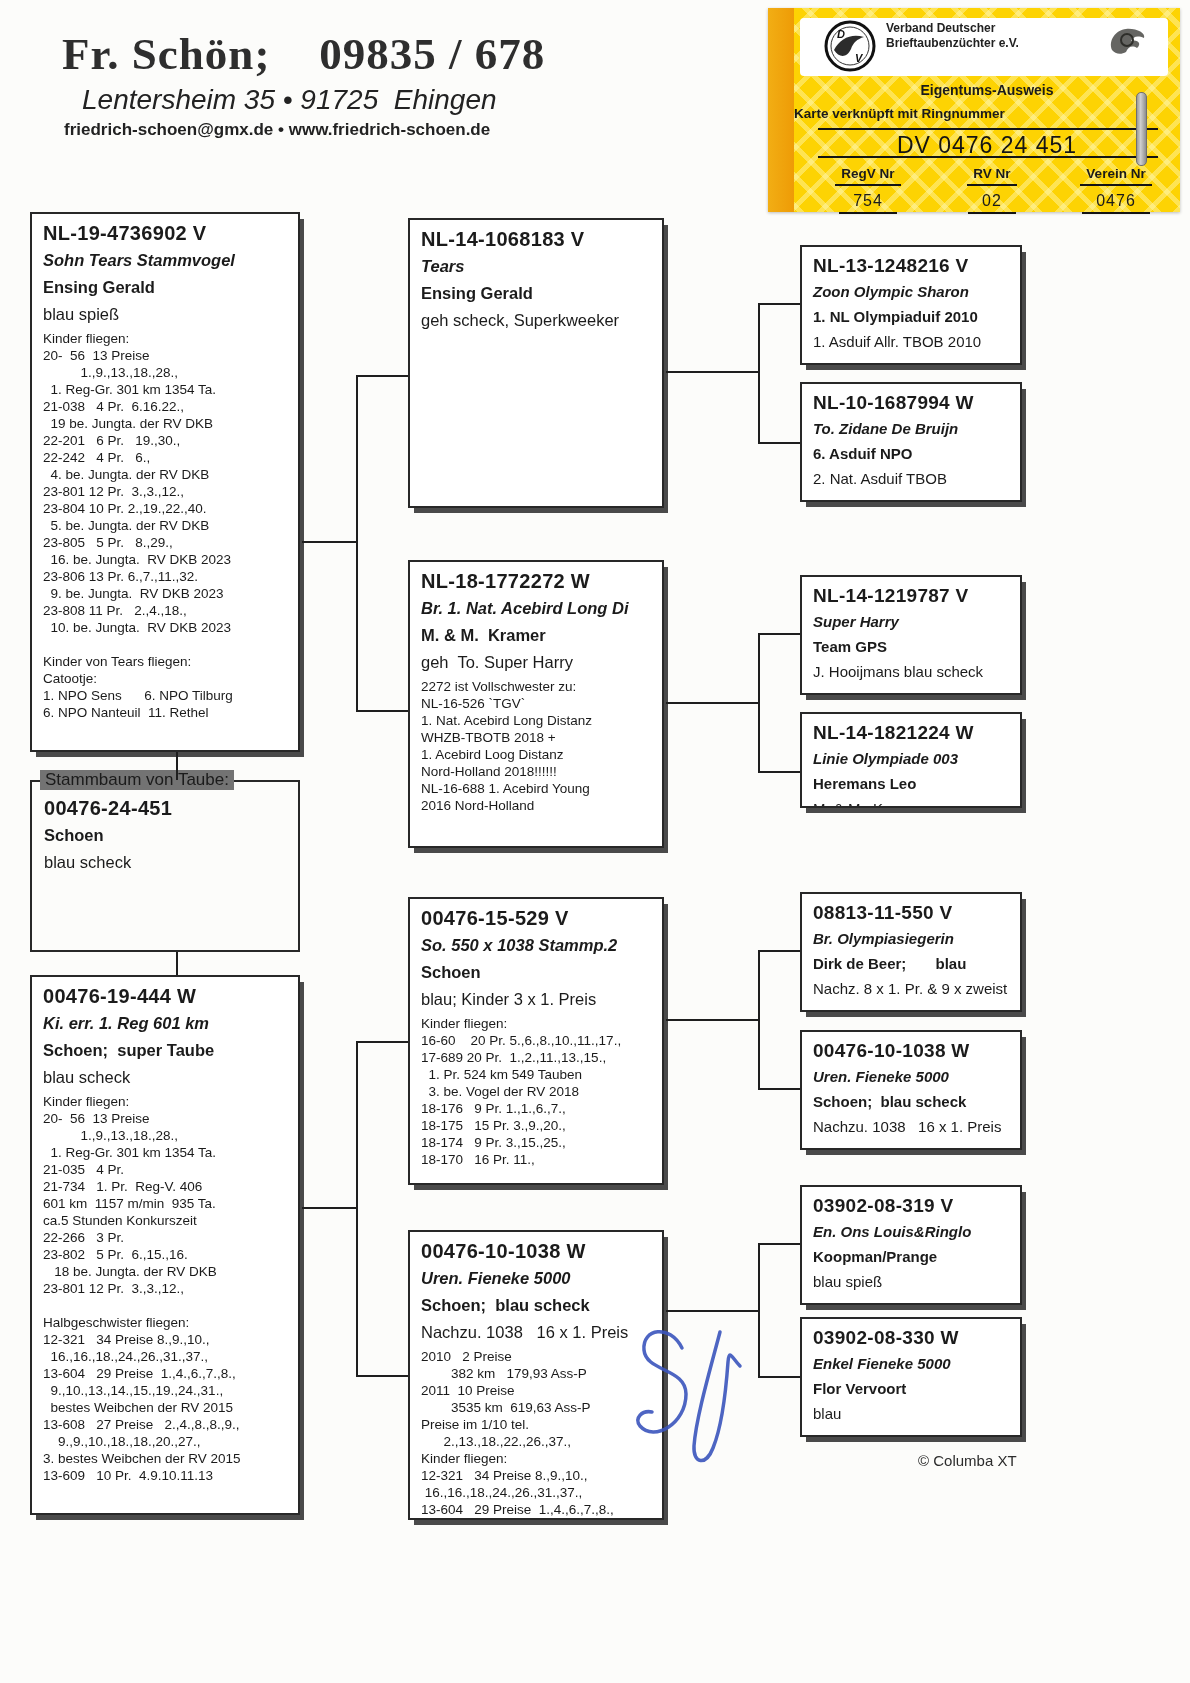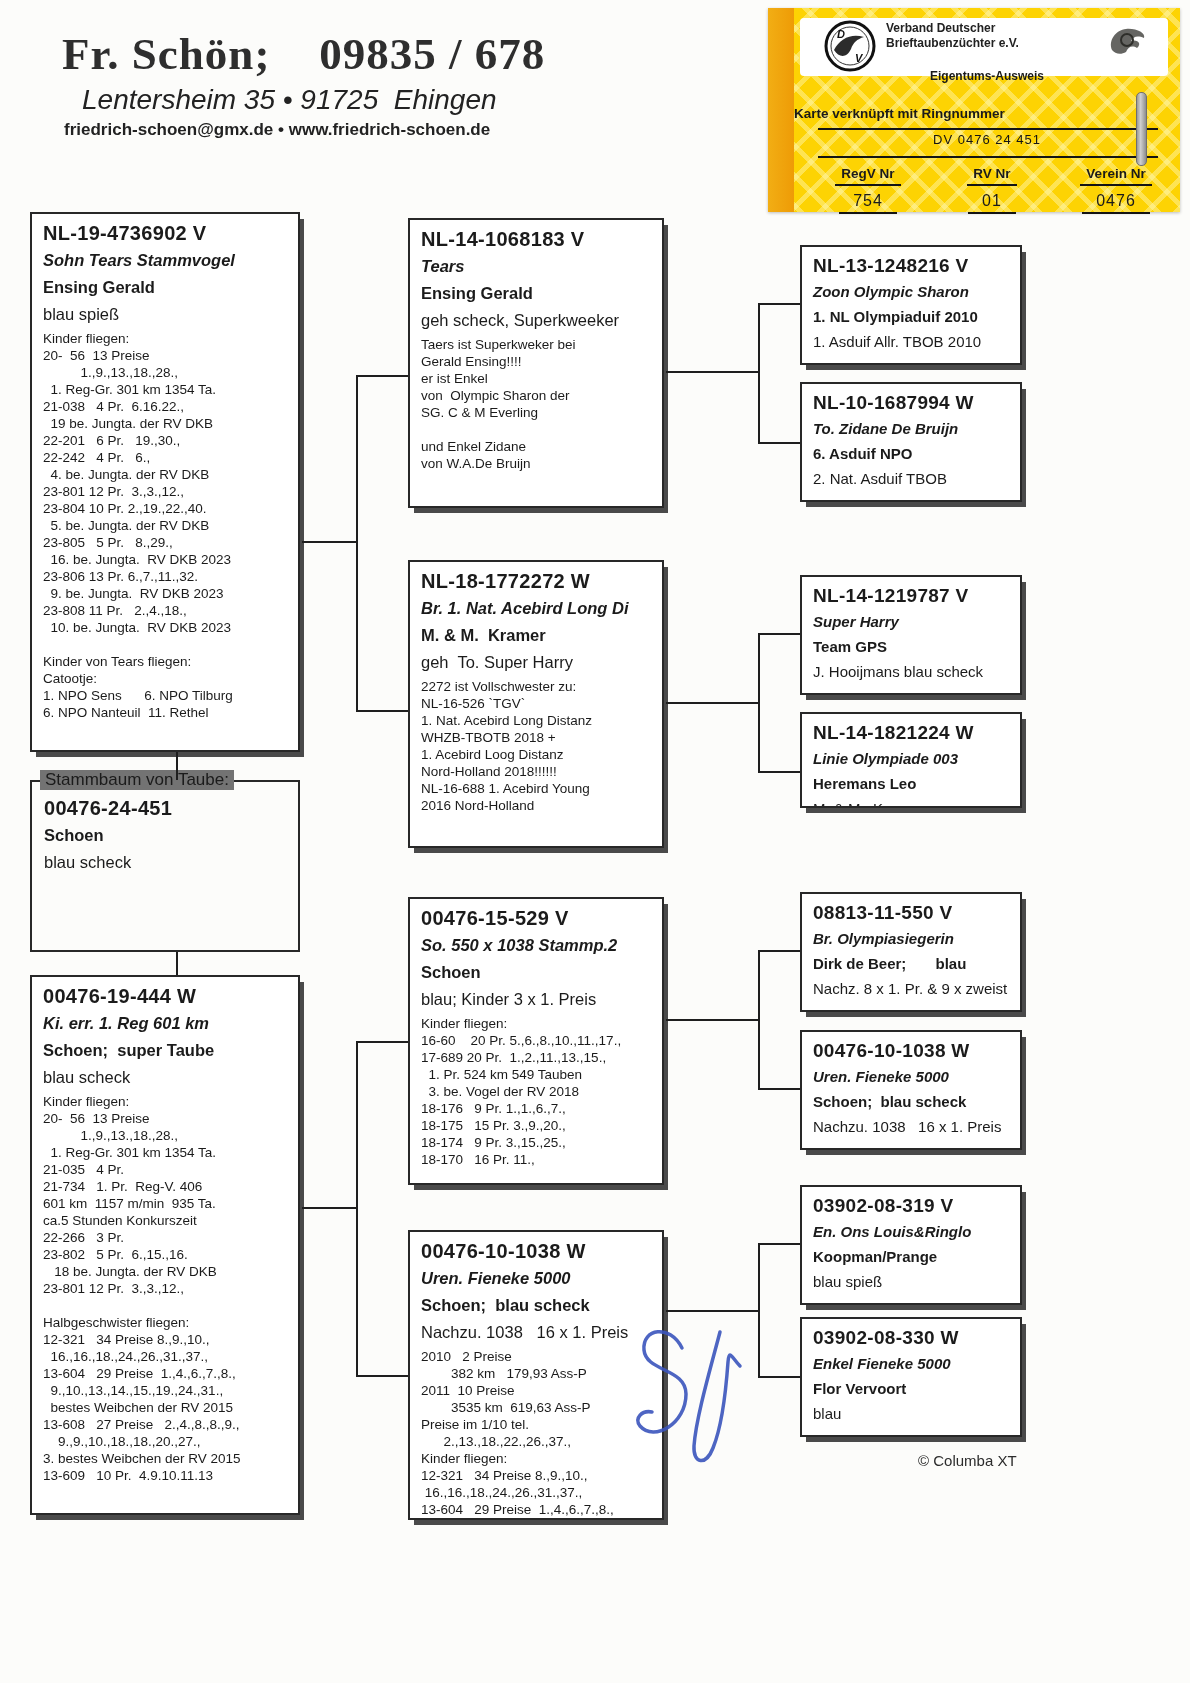--- a/index.html
+++ b/index.html
@@ -17,27 +17,27 @@
         background-image:
           repeating-linear-gradient(45deg, rgba(255,248,180,.45) 0 5px, transparent 5px 21px),
           repeating-linear-gradient(-45deg, rgba(255,248,180,.45) 0 5px, transparent 5px 21px);
         box-shadow:0 1px 3px rgba(0,0,0,.25);}
   .card-edge{position:absolute;left:0;top:0;width:26px;height:100%;
              background:linear-gradient(90deg,#f2ae14,#ee9b06);}
   .card-band{position:absolute;left:32px;top:10px;width:368px;height:58px;background:#fff;border-radius:4px;}
   .card-org{position:absolute;left:118px;top:13px;font-weight:bold;font-size:12px;line-height:1.28;color:#222;}
   .dv-logo{position:absolute;left:56px;top:12px;width:52px;height:52px;}
   .card-emblem{position:absolute;left:338px;top:16px;width:44px;height:36px;}
-  .card-title{position:absolute;left:26px;top:61px;width:386px;text-align:center;
-              font-weight:bold;font-size:12px;color:#1a1a1a;}
+  .card-title{position:absolute;left:26px;top:74px;width:386px;text-align:center;
+              font-weight:bold;font-size:14px;color:#1a1a1a;}
   .card-sub{position:absolute;left:26px;top:98px;width:386px;text-align:left;
             font-weight:bold;font-size:13.5px;color:#1a1a1a;}
   .card-hline{position:absolute;height:2px;background:#141414;}
   .card-ring{position:absolute;left:26px;top:124px;width:386px;text-align:center;
-             font-size:13px;color:#141414;letter-spacing:1px;}
+             font-size:23px;color:#141414;letter-spacing:1px;}
   .card-col{position:absolute;width:112px;text-align:center;}
   .card-col .lbl{display:inline-block;font-weight:bold;font-size:13.5px;border-bottom:2px solid #141414;
                  padding:0 6px 3px;}
   .card-col .val{display:inline-block;font-size:16px;border-bottom:2px solid #141414;
                  padding:0 14px 2px;margin-top:6px;letter-spacing:1px;}
   .pin{position:absolute;left:368px;top:84px;width:9px;height:72px;border-radius:5px;
        background:linear-gradient(90deg,#9a9a9a,#cfcfcf 40%,#8d8d8d);border:1px solid #6f6f6f;}
 
   
   .pbox{position:absolute;box-sizing:border-box;background:#fff;border:2px solid #282828;
@@ -95,21 +95,21 @@
   <div class="card-hline" style="left:50px;top:120px;width:340px;"></div>
   <div class="card-ring">DV 0476 24 451</div>
   <div class="card-hline" style="left:50px;top:148px;width:340px;"></div>
 
   <div class="card-col" style="left:44px;top:156px;">
     <span class="lbl">RegV Nr</span><br>
     <span class="val">754</span>
   </div>
   <div class="card-col" style="left:168px;top:156px;">
     <span class="lbl">RV Nr</span><br>
-    <span class="val">01</span>
+    <span class="val">02</span>
   </div>
   <div class="card-col" style="left:292px;top:156px;">
     <span class="lbl">Verein Nr</span><br>
     <span class="val">0476</span>
   </div>
   <div class="pin"></div>
 </div>
 
 <div class="subject">
   <span class="legend">Stammbaum von Taube:</span>
@@ -132,21 +132,20 @@
   <div class="powner">Schoen;  super Taube</div>
   <div class="pcolor">blau scheck</div>
   <div class="details"><div>Kinder fliegen:</div><div>20-  56  13 Preise</div><div>          1.,9.,13.,18.,28.,</div><div>  1. Reg-Gr. 301 km 1354 Ta.</div><div>21-035   4 Pr.</div><div>21-734   1. Pr.  Reg-V. 406</div><div>601 km  1157 m/min  935 Ta.</div><div>ca.5 Stunden Konkurszeit</div><div>22-266   3 Pr.</div><div>23-802   5 Pr.  6.,15.,16.</div><div>   18 be. Jungta. der RV DKB</div><div>23-801 12 Pr.  3.,3.,12.,</div><div>&nbsp;</div><div>Halbgeschwister fliegen:</div><div>12-321   34 Preise 8.,9.,10.,</div><div>  16.,16.,18.,24.,26.,31.,37.,</div><div>13-604   29 Preise  1.,4.,6.,7.,8.,</div><div>  9.,10.,13.,14.,15.,19.,24.,31.,</div><div>  bestes Weibchen der RV 2015</div><div>13-608   27 Preise   2.,4.,8.,8.,9.,</div><div>    9.,9.,10.,18.,18.,20.,27.,</div><div>3. bestes Weibchen der RV 2015</div><div>13-609   10 Pr.  4.9.10.11.13</div></div>
 </div>
 
 <div class="pbox" style="left:408px;top:218px;width:256px;height:290px;">
   <div class="ring">NL-14-1068183 V</div>
   <div class="pname">Tears</div>
   <div class="powner">Ensing Gerald</div>
   <div class="pcolor">geh scheck, Superkweeker</div>
-  <div class="details"><div>Taers ist Superkweker bei</div><div>Gerald Ensing!!!!</div><div>er ist Enkel</div><div>von  Olympic Sharon der</div><div>SG. C &amp; M Everling</div><div>&nbsp;</div><div>und Enkel Zidane</div><div>von W.A.De Bruijn</div></div>
 </div>
 
 <div class="pbox" style="left:408px;top:560px;width:256px;height:288px;">
   <div class="ring">NL-18-1772272 W</div>
   <div class="pname">Br. 1. Nat. Acebird Long Di</div>
   <div class="powner">M. &amp; M.  Kramer</div>
   <div class="pcolor">geh  To. Super Harry</div>
   <div class="details"><div>2272 ist Vollschwester zu:</div><div>NL-16-526 `TGV`</div><div>1. Nat. Acebird Long Distanz</div><div>WHZB-TBOTB 2018 +</div><div>1. Acebird Loog Distanz</div><div>Nord-Holland 2018!!!!!!</div><div>NL-16-688 1. Acebird Young</div><div>2016 Nord-Holland</div></div>
 </div>
 

